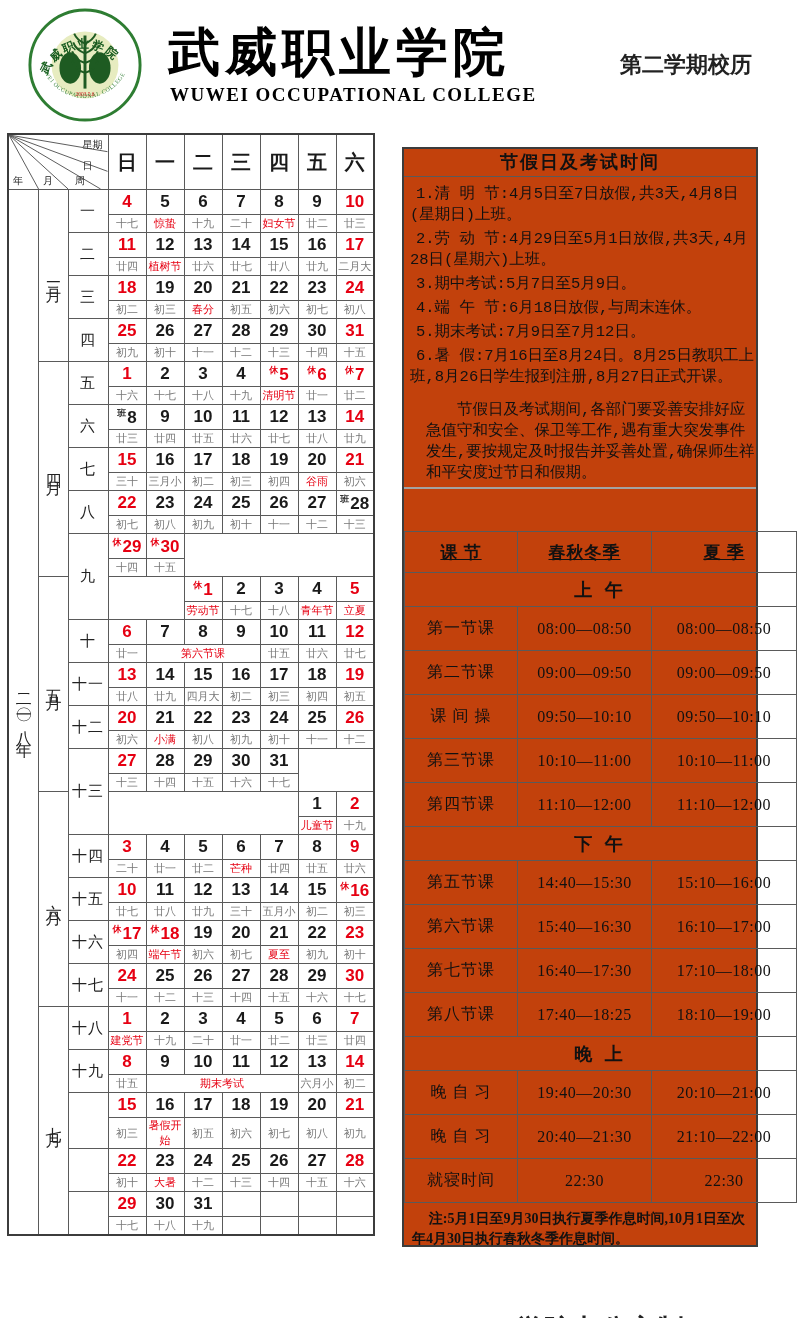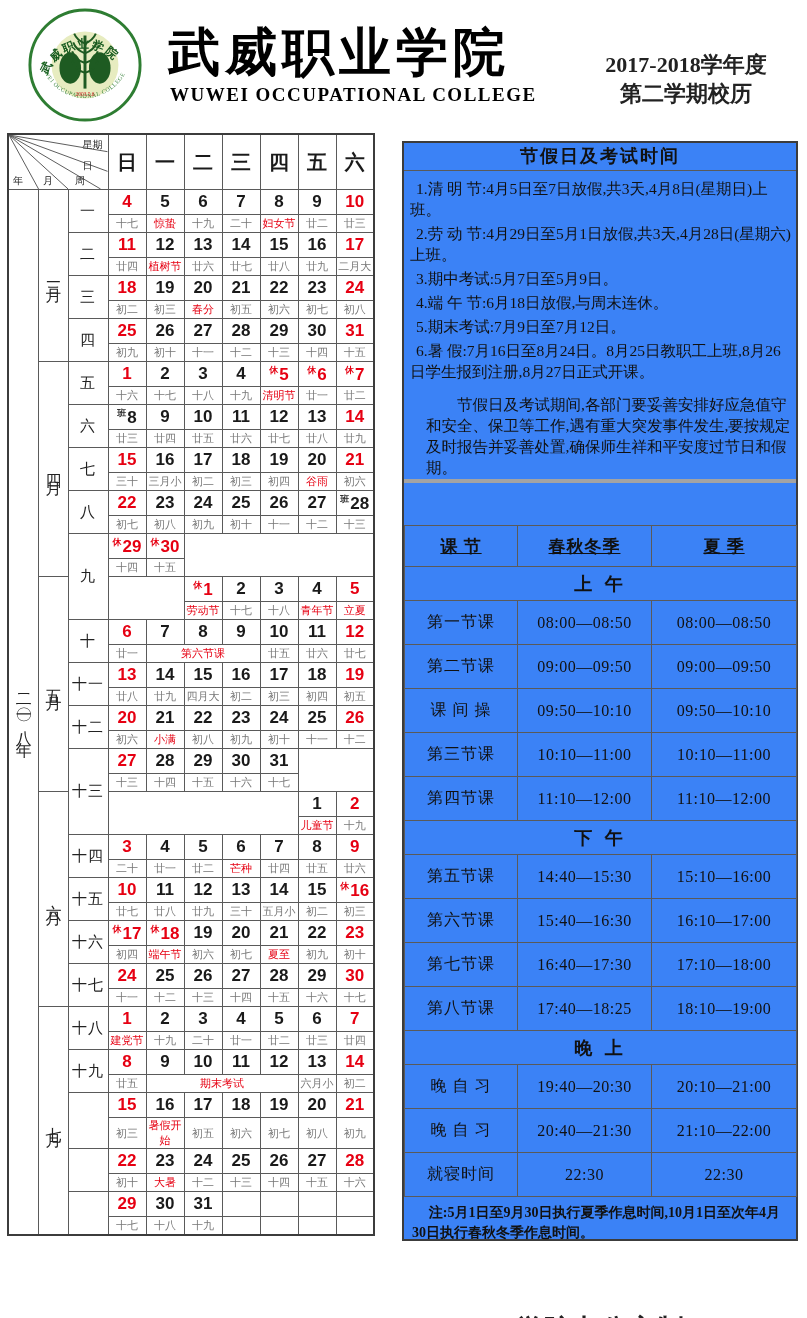--- a/index.html
+++ b/index.html
@@ -40,26 +40,26 @@
           font-size:17px;color:#1a1a1a;}
   td.date.red{color:#e60012;}
   .pre{font-size:9px;font-weight:bold;vertical-align:7px;margin-right:1px;
        font-family:"Liberation Serif",serif;}
   .pre.red{color:#e60012;}
   .pre.dark{color:#333;}
   td.lunar{font-size:11px;color:#777;}
   td.lunar.red{color:#e60012;}
 
   
-  .panel{position:absolute;left:402px;top:141px;width:396px;height:1100px;
-         border:2px solid #3c3c3c;box-sizing:border-box;background:#3b82f6;}
+  .panel{position:absolute;left:402px;top:147px;width:356px;height:1100px;
+         border:2px solid #3c3c3c;box-sizing:border-box;background:#c2410c;}
   .p-title{height:27px;line-height:27px;text-align:center;font-size:18px;font-weight:bold;
            border-bottom:1px solid #5a5a5a;letter-spacing:2px;}
-  .p-notes{height:312px;box-sizing:border-box;border-bottom:4px solid #a3a3a3;
-           padding:4px 0 0 6px;}
+  .p-notes{height:312px;box-sizing:border-box;border-bottom:2px solid #a3a3a3;
+           padding:4px 0 0 6px;font-family:Liberation Mono, monospace;}
   .note-item{margin:3px 0;font-size:15.5px;line-height:21px;text-indent:6px;color:#111;}
   .notice{margin:12px 0 0 16px;font-size:15.5px;line-height:21px;text-indent:2em;color:#111;}
   .p-gap{height:42px;}
   table.sch{width:100%;border-collapse:collapse;table-layout:fixed;}
   table.sch td{border:1px solid #5a5a5a;text-align:center;vertical-align:middle;padding:0;}
   tr.sch-head td{height:40px;font-size:17px;font-weight:bold;letter-spacing:1px;text-decoration:underline;}
   td.sch-banner{height:33px;font-size:18px;font-weight:bold;letter-spacing:4px;}
   tr.sch-row td{height:43px;font-size:16px;}
   td.sch-label{letter-spacing:1px;}
   td.sch-time{letter-spacing:0.5px;}
@@ -95,21 +95,20 @@
                M60 48 Q 51 45 48 37 M60 48 Q 69 45 72 37
                M60 58 Q 50 55 47 46 M60 58 Q 70 55 73 46
                M60 68 Q 50 65 47 56 M60 68 Q 70 65 73 56" stroke="#1e5b22" stroke-width="2" fill="none"></path>
     </g>
     <text x="60" y="92" font-size="5.5" fill="#cc2222" text-anchor="middle">2003.5.6</text>
   </svg>
 </div>
 <div class="title-cn">武威职业学院</div>
 <div class="title-en">WUWEI OCCUPATIONAL COLLEGE</div>
 <div class="term-block">
-  <div>2017-2018学年度</div>
   <div>第二学期校历</div>
 </div>
 
 <table class="cal">
   <colgroup>
     <col style="width:30px">
       <col style="width:30px">
       <col style="width:40px">
     <col style="width:38px">
       <col style="width:38px">

